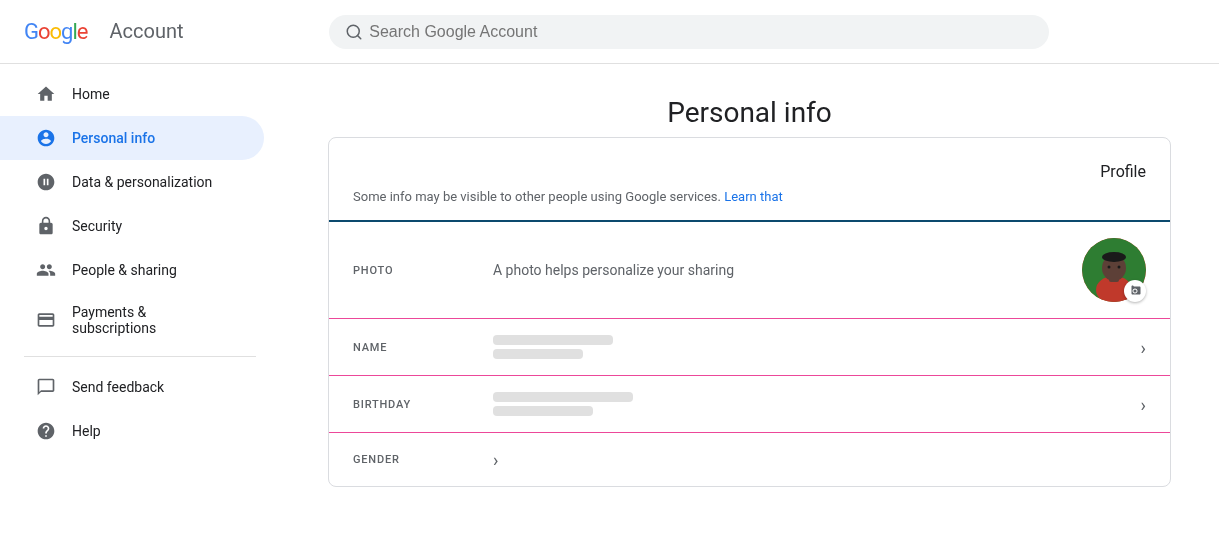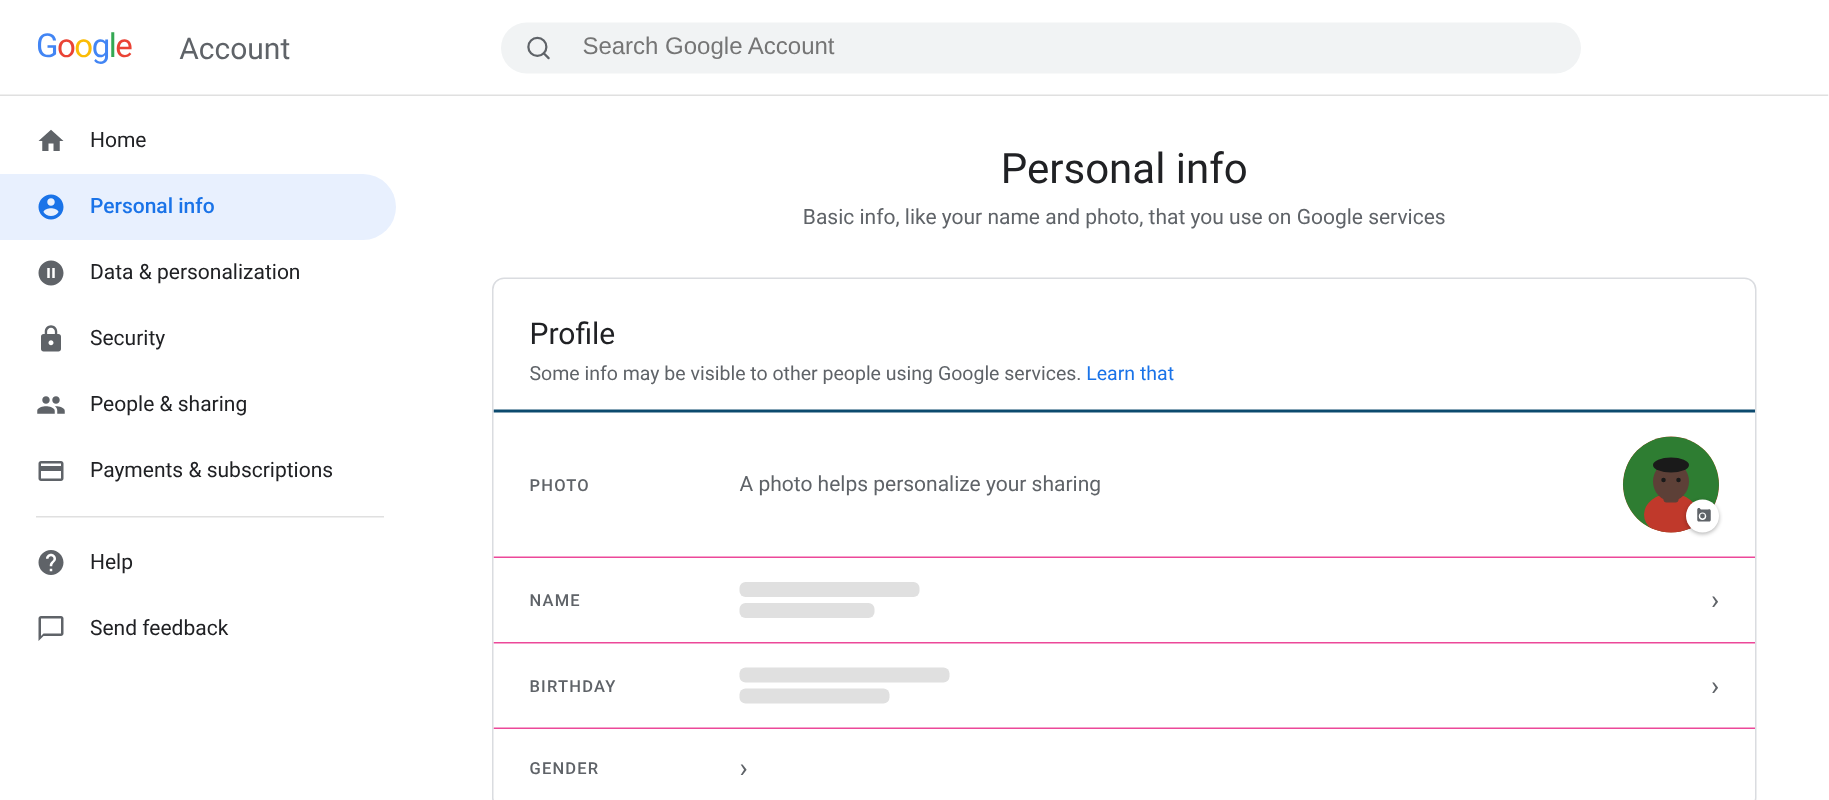--- a/index.html
+++ b/index.html
@@ -9,22 +9,22 @@
     .header {
       display: flex;
       align-items: center;
       padding: 8px 24px;
       border-bottom: 1px solid #e0e0e0;
       height: 64px;
       flex-shrink: 0;
     }
     .logo {
       display: flex;
-      align-items: center;
-      gap: 14px;
+      align-items: flex-start;
+      gap: 4px;
       text-decoration: none;
     }
     .google-logo {
       font-size: 22px;
       font-weight: 400;
       letter-spacing: -1px;
     }
     .g-blue { color: #4285F4; }
     .g-red { color: #EA4335; }
     .g-yellow { color: #FBBC05; }
@@ -39,21 +39,21 @@
       flex: 1;
       max-width: 720px;
       margin: 0 auto;
     }
     .search-container {
       display: flex;
       align-items: flex-start;
       background: #f1f3f4;
       border-radius: 24px;
       padding: 8px 16px;
-      gap: 20px;
+      gap: 6px;
     }
     .search-icon-svg { color: #5f6368; flex-shrink: 0; }
     .search-input {
       border: none;
       background: transparent;
       font-size: 16px;
       color: #202124;
       outline: none;
       width: 100%;
     }
@@ -70,21 +70,21 @@
       width: 280px;
       flex-shrink: 0;
       padding: 8px 0;
       overflow-y: auto;
       border-right: none;
     }
     .nav-item {
       display: flex;
       align-items: center;
       gap: 16px;
-      padding: 12px 24px;
+      padding: 12px 36px;
       cursor: pointer;
       border-radius: 0 24px 24px 0;
       margin-right: 16px;
       font-size: 14px;
       color: #202124;
       transition: background 0.2s;
     }
     .nav-item.active { background: #e8f0fe; color: #1a73e8; font-weight: 500; }
     .nav-item.active .nav-icon { color: #1a73e8; }
     .nav-icon {
@@ -125,24 +125,25 @@
     
     .profile-card {
       border: 1px solid #dadce0;
       border-radius: 8px;
       overflow: hidden;
     }
     .profile-card-header {
       padding: 24px 24px 16px;
     }
     .profile-section-title {
-      font-size: 20px;
+      font-size: 16px;
       font-weight: 400;
       color: #202124;
       margin-bottom: 8px;
+      text-align: right;
     }
     .profile-section-subtitle {
       font-size: 13px;
       color: #5f6368;
     }
     .learn-more-link {
       color: #1a73e8;
       text-decoration: none;
       cursor: pointer;
     }
@@ -300,38 +301,37 @@
           </svg>
       </span>
       <span>Payments &amp; subscriptions</span>
     </div>
 
     <hr class="nav-divider">
 
     <div class="nav-item">
       <span class="nav-icon">
         <svg width="20" height="20" viewBox="0 0 24 24" fill="currentColor">
+            <path d="M20 2H4c-1.1 0-2 .9-2 2v18l4-4h14c1.1 0 2-.9 2-2V4c0-1.1-.9-2-2-2zm0 14H6l-2 2V4h16v12z"></path>
+          </svg>
+      </span>
+      <span>Send feedback</span>
+    </div>
+    <div class="nav-item">
+      <span class="nav-icon">
+        <svg width="20" height="20" viewBox="0 0 24 24" fill="currentColor">
             <path d="M12 2C6.48 2 2 6.48 2 12s4.48 10 10 10 10-4.48 10-10S17.52 2 12 2zm1 17h-2v-2h2v2zm2.07-7.75l-.9.92C13.45 12.9 13 13.5 13 15h-2v-.5c0-1.1.45-2.1 1.17-2.83l1.24-1.26c.37-.36.59-.86.59-1.41 0-1.1-.9-2-2-2s-2 .9-2 2H8c0-2.21 1.79-4 4-4s4 1.79 4 4c0 .88-.36 1.68-.93 2.25z"></path>
           </svg>
       </span>
       <span>Help</span>
-    </div>
-    <div class="nav-item">
-      <span class="nav-icon">
-        <svg width="20" height="20" viewBox="0 0 24 24" fill="currentColor">
-            <path d="M20 2H4c-1.1 0-2 .9-2 2v18l4-4h14c1.1 0 2-.9 2-2V4c0-1.1-.9-2-2-2zm0 14H6l-2 2V4h16v12z"></path>
-          </svg>
-      </span>
-      <span>Send feedback</span>
     </div>
   </nav>
 
   <main class="main-content">
     <h1 class="page-title">Personal info</h1>
-    <p class="page-subtitle">Basic info, like your name and photo, that you use on Google services</p>
 
     <div class="profile-card">
       <div class="profile-card-header">
         <h2 class="profile-section-title">Profile</h2>
         <p class="profile-section-subtitle">
           <span>Some info may be visible to other people using Google services.</span>
           <a class="learn-more-link" href="#">Learn that</a>
         </p>
       </div>
 

